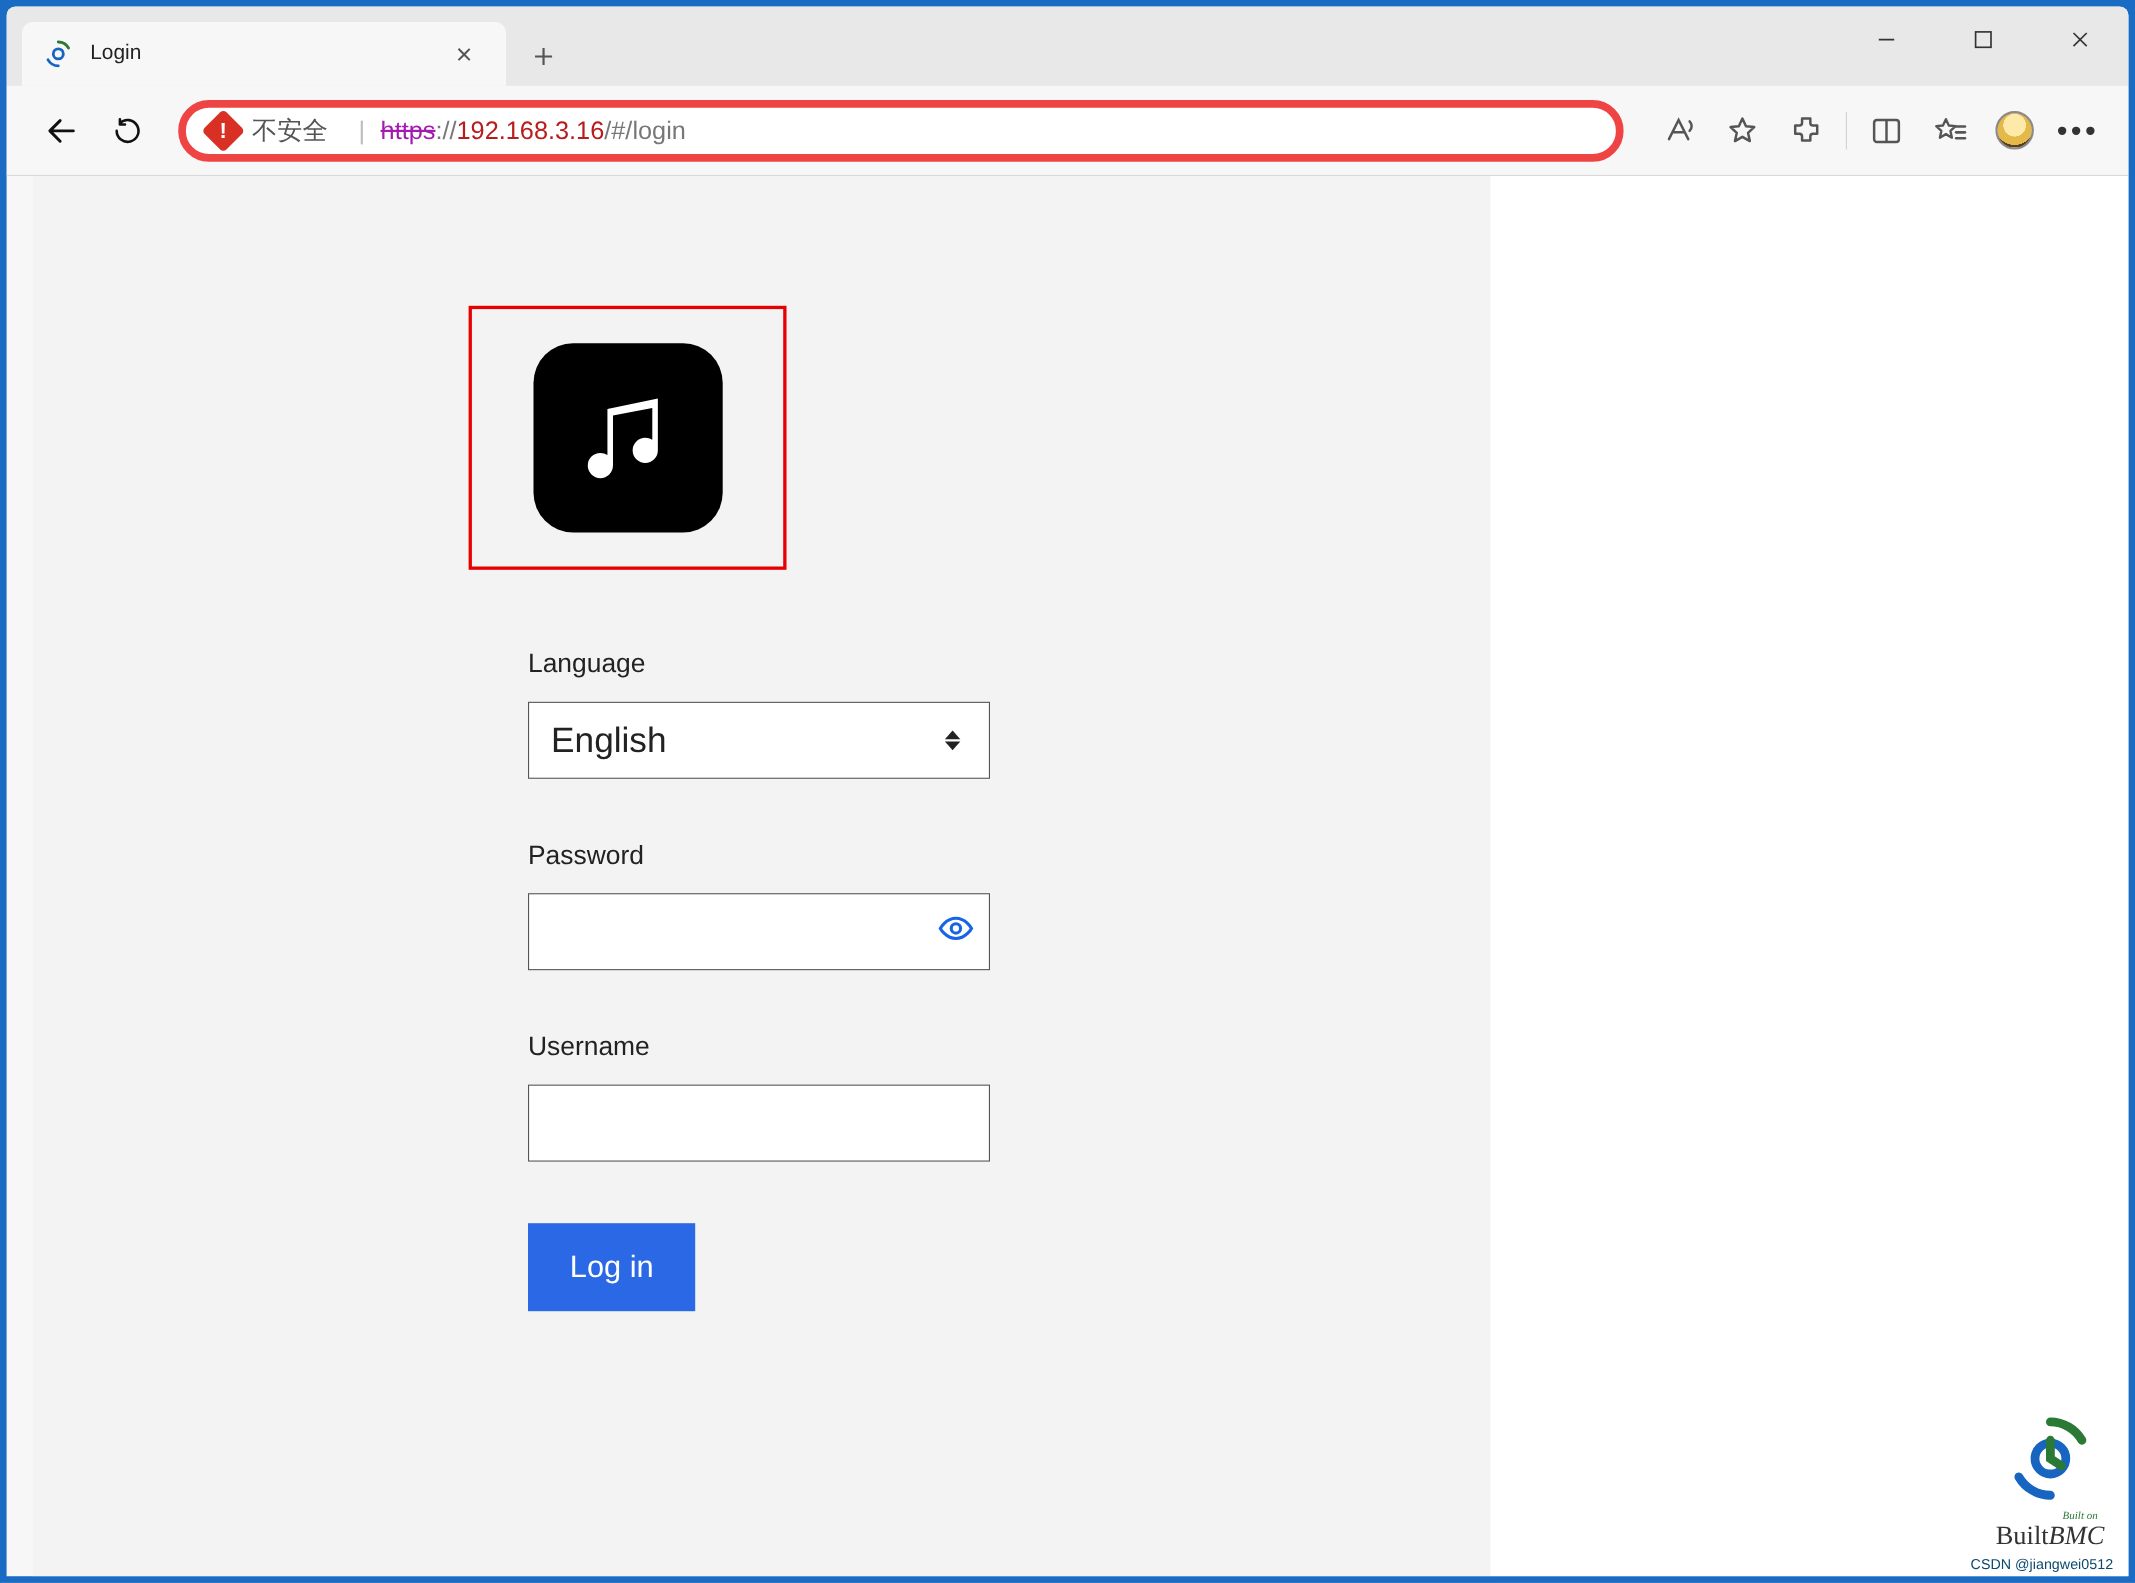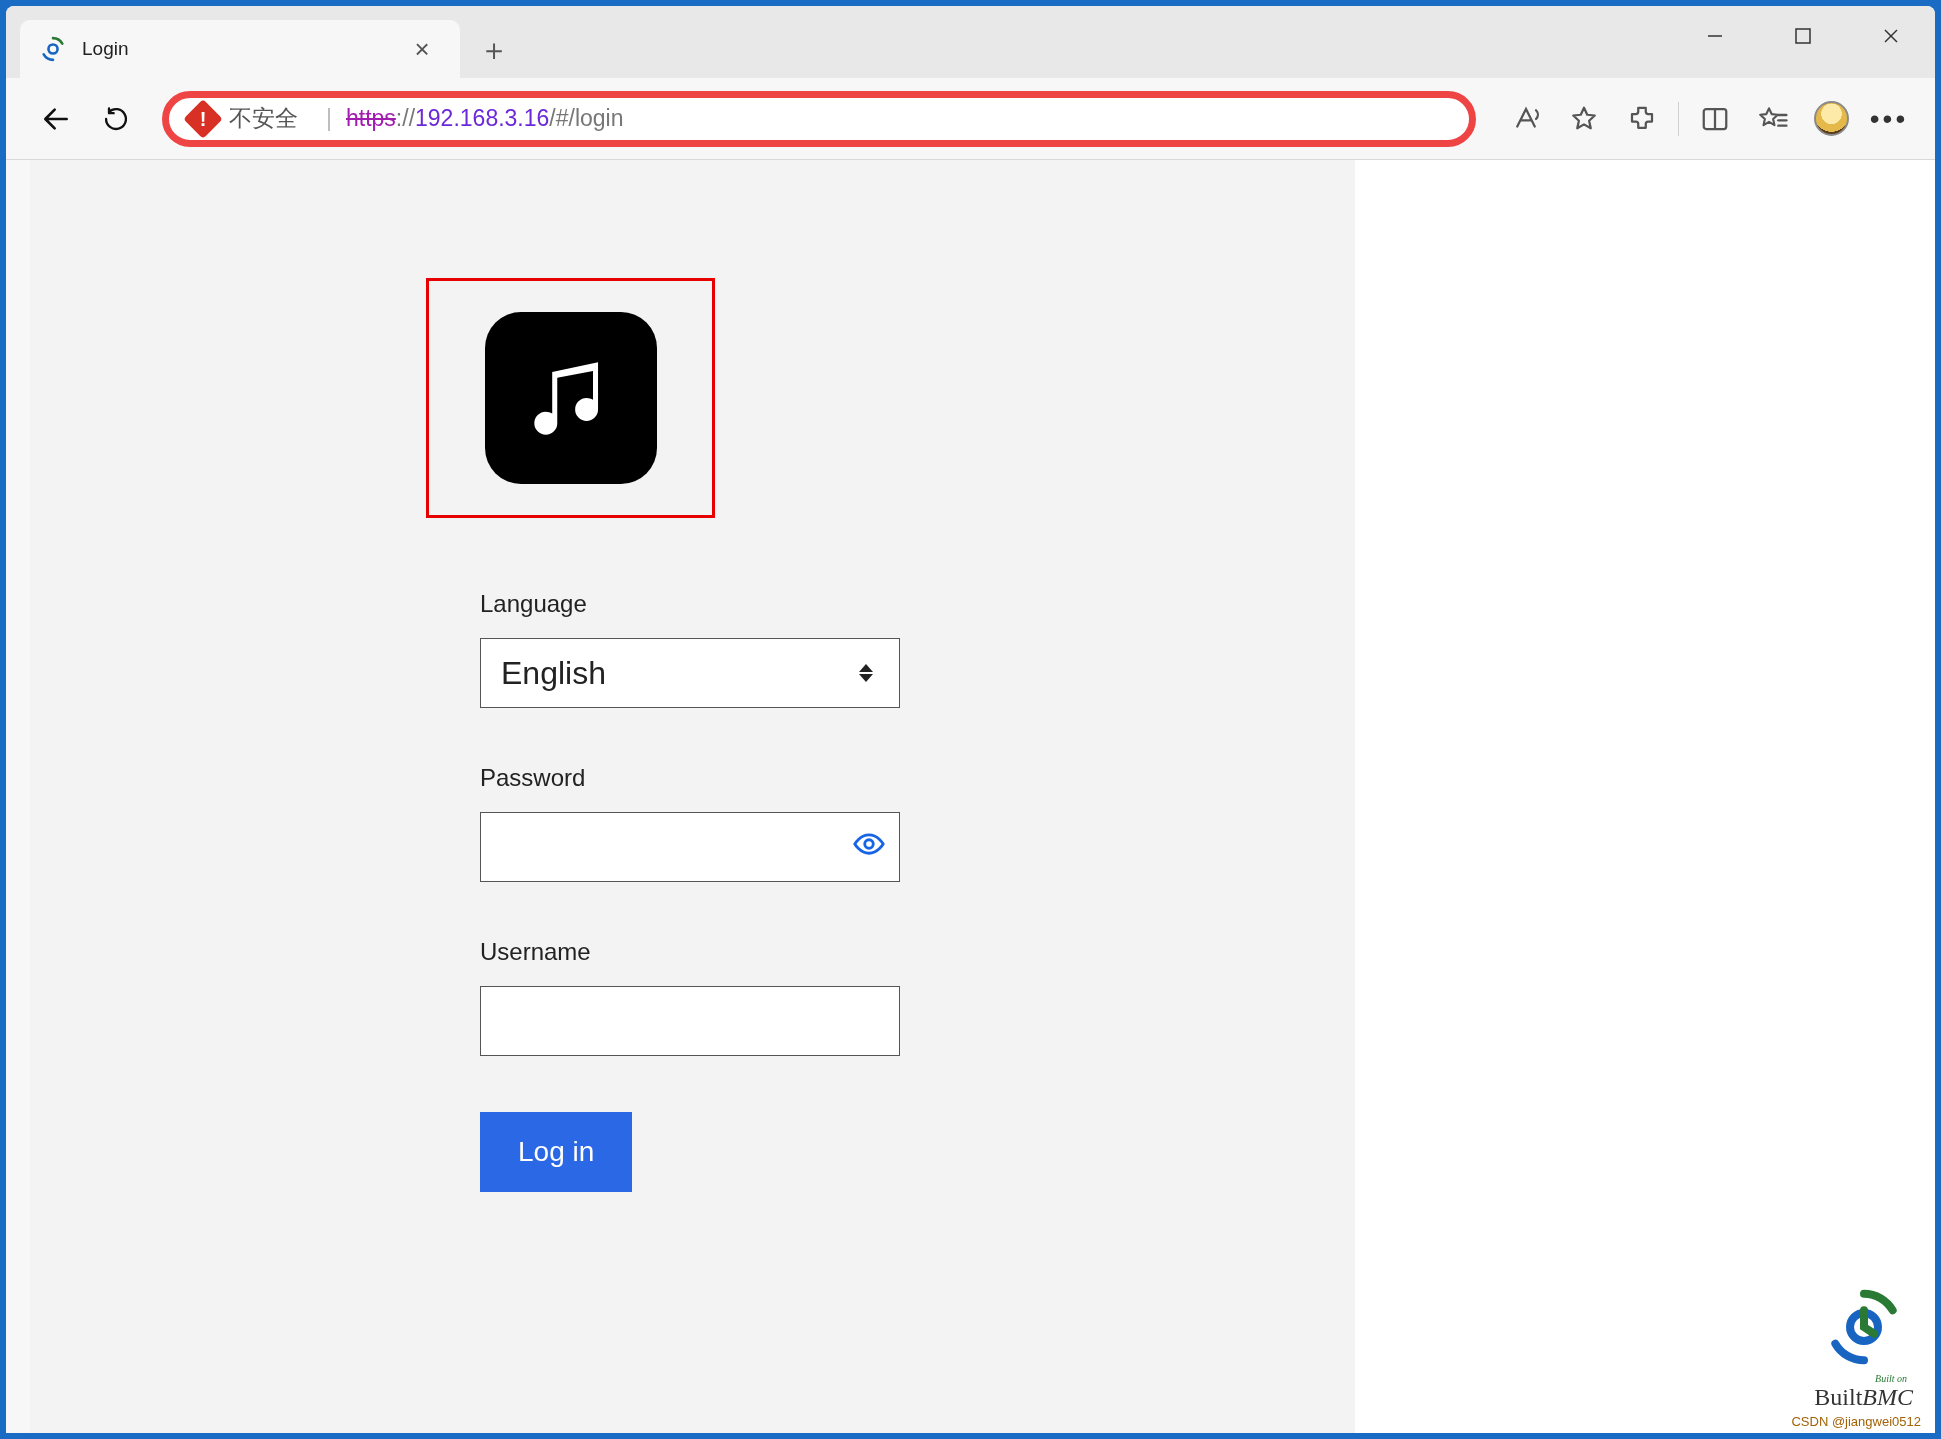--- a/index.html
+++ b/index.html
@@ -95,21 +95,21 @@
       content:"!";
       position:absolute; inset:0;
       transform:rotate(-45deg);
       color:#fff; font-weight:700; font-size:20px;
       display:flex; align-items:center; justify-content:center;
     }
     .addr .sec-label { color:#555; margin-right:14px; font-size:23px; }
     .addr .divider { color:#bbb; margin:0 14px; }
     .addr .url-https { color:#a21caf; text-decoration:line-through; }
     .addr .url-rest { color:#777; }
-    .addr .url-host { color:#6d28d9; }
+    .addr .url-host { color:#b91c1c; }
     .tright { display:flex; align-items:center; gap:6px; margin-left:8px; }
     .ticon {
       width:52px; height:52px;
       display:flex; align-items:center; justify-content:center;
       cursor:pointer;
     }
     .tsep { width:1px; height:34px; background:#d0d0d0; margin:0 4px; }
     .avatar {
       width:35px; height:35px; border-radius:50%;
       background: radial-gradient(circle at 50% 35%, #fde9a8 40%, #e5b84a 41% 70%, #5a3d1a 71%);
@@ -187,21 +187,21 @@
     .bmc-txt {
       font-size:24px; color:#333; font-family:Liberation Serif, serif; font-style:italic;
       margin-top:2px;
     }
     .bmc-txt .built { font-size:10px; color:#2a7a35; font-style:italic; display:block; text-align:right; margin-right:6px; }
     .bmc-txt .o { font-style:normal; }
     .bmc-txt .b { font-weight:400; }
 
     .watermark {
       position:absolute; right:14px; bottom:4px;
-      font-size:13px; color:#a16207;margin-top:31px;
+      font-size:13px; color:#0c4a6e;margin-top:31px;
     }
   </style>
 </head>
 <body>
 
 <div class="window">
 
   <div class="tabstrip">
     <div class="tab">
       <span class="favicon">

